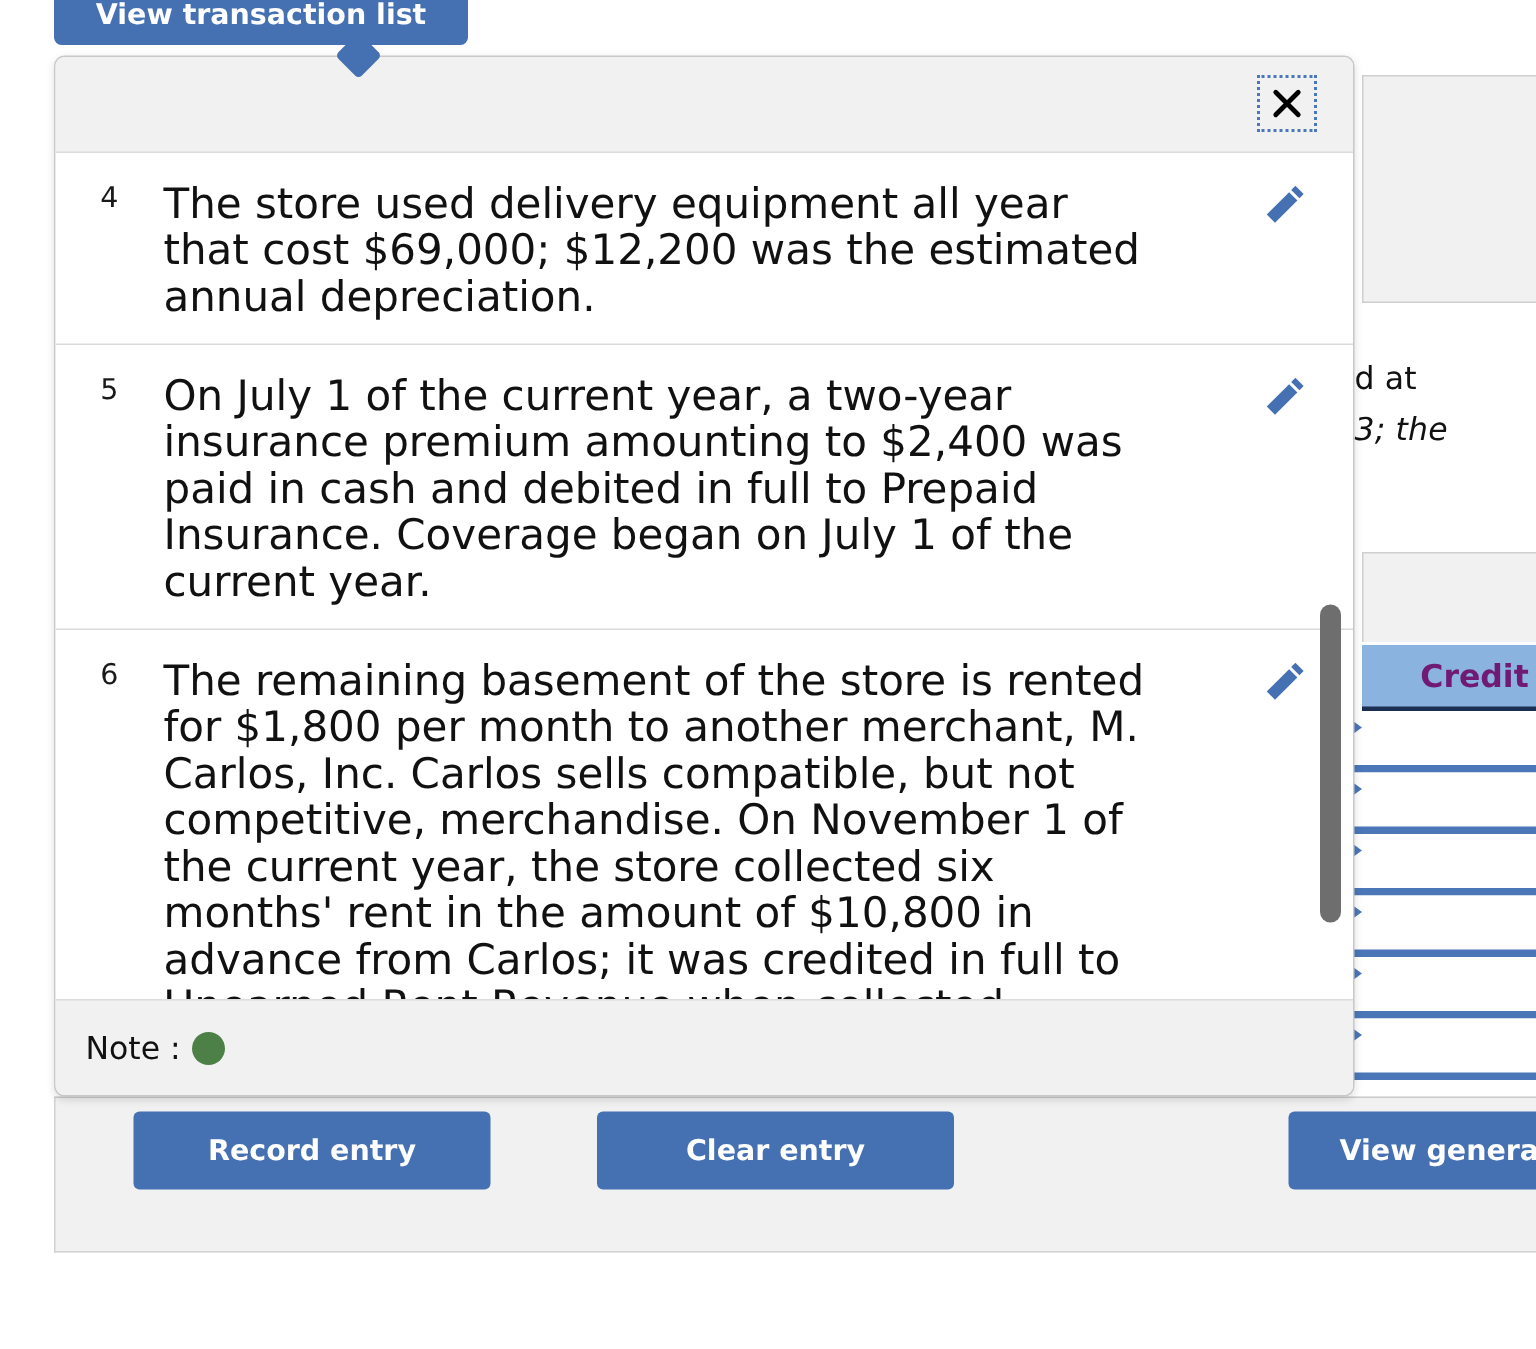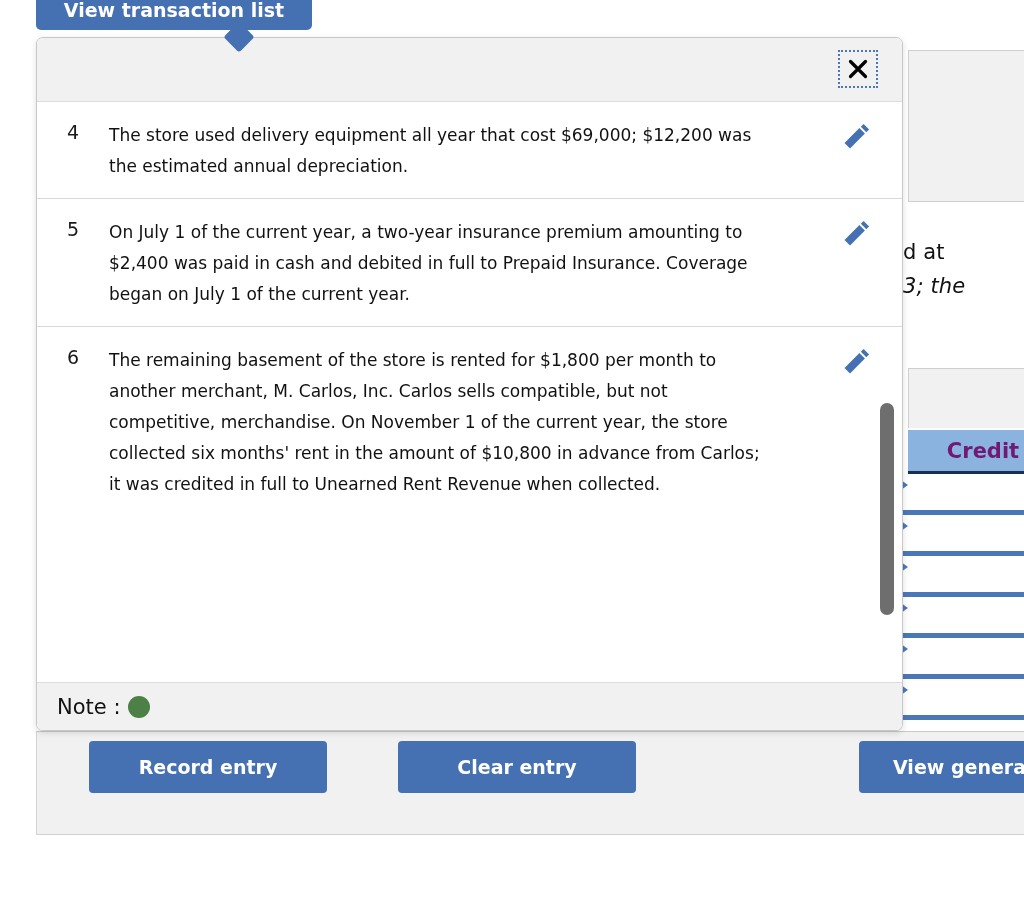--- a/index.html
+++ b/index.html
@@ -201,41 +201,41 @@
     text-align: right;
     padding-right: 30px;
     box-sizing: border-box;
     font-size: 19px;
     color: #1a1a1a;
     padding-top: 1px;
   }
   .txn-text {
     flex: 1 1 auto;
     max-width: 660px;
-    font-size: 17px;
+    font-size: 28px;
     line-height: 31px;
     color: #111111;
     padding-right: 16px;
   }
   .txn-edit {
     position: absolute;
     right: 30px;
     top: 19px;
     width: 30px;
     height: 30px;
     cursor: pointer;
   }
   .txn-edit svg { display: block; }
 
   .modal-footer-note {
     position: absolute;
     left: 0;
     bottom: 0;
     width: 100%;
-    height: 48px;
+    height: 64px;
     background: #f1f1f1;
     border-top: 1px solid #dcdcdc;
     display: flex;
     align-items: center;
     box-sizing: border-box;
     padding-left: 20px;
     font-size: 21px;
     color: #111111;
   }
   .green-dot {

